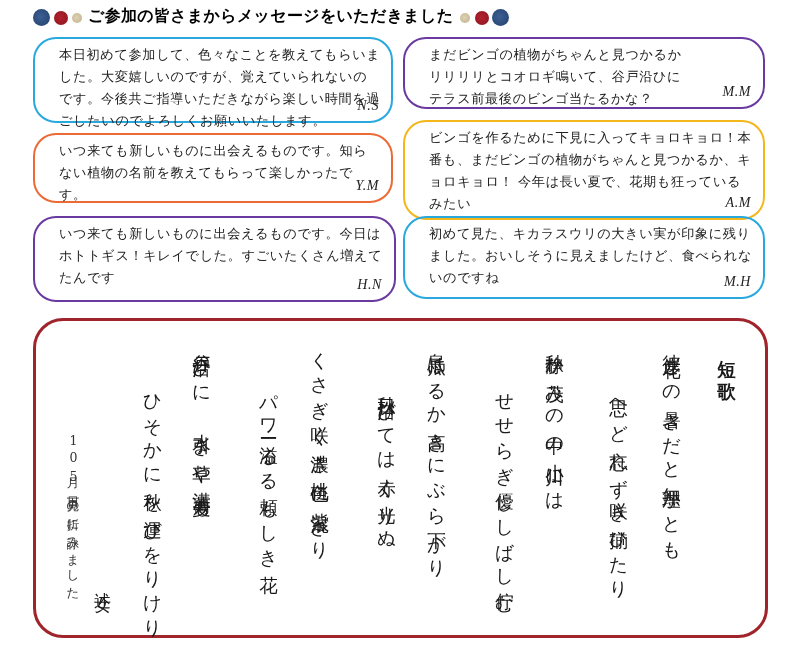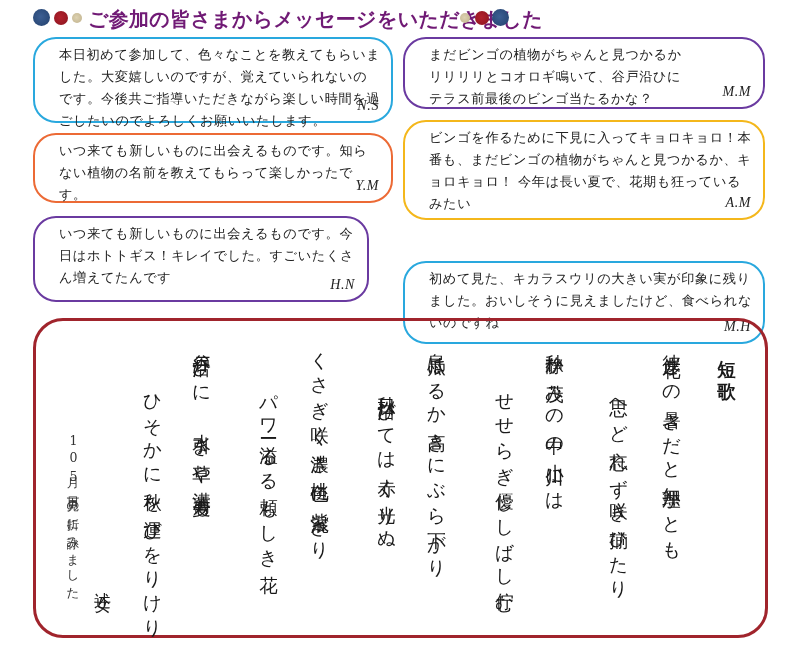--- a/index.html
+++ b/index.html
@@ -5,21 +5,21 @@
   html, body { margin: 0; padding: 0; background: #ffffff; }
   body { width: 790px; height: 645px; position: relative; overflow: hidden;
          font-family: "DejaVu Serif", "Liberation Serif", serif; color: #222; }
 
   .header { position: absolute; left: 0; top: 0; width: 790px; height: 34px; }
   .dot { position: absolute; border-radius: 50%; }
   .dot.blue { background: radial-gradient(circle at 45% 45%, #3d5f93, #22406c); }
   .dot.red  { background: radial-gradient(circle at 45% 45%, #b3222d, #8a1420); }
   .dot.tan  { background: radial-gradient(circle at 45% 45%, #ddd2b1, #bfb08b); }
   .header-title { position: absolute; left: 88px; top: 6px; font-family: "DejaVu Sans", "Liberation Sans", sans-serif;
-                  font-weight: bold; font-size: 20px; color: #701a75; letter-spacing: 0.3px; white-space: nowrap; }
+                  font-weight: bold; font-size: 16px; color: #000000; letter-spacing: 0.3px; white-space: nowrap; }
 
   .msg { position: absolute; box-sizing: border-box; border-radius: 23px; border-width: 2.5px; border-style: solid;
          padding: 5px 10px 4px 24px; font-size: 13.2px; line-height: 22px; letter-spacing: 0.6px; }
   .msg .body { display: block; }
   .msg .sig { position: absolute; right: 12px; bottom: 4px; font-family: "Liberation Serif", "DejaVu Serif", serif; font-size: 14px; font-style: italic; }
 
   .tanka { position: absolute; left: 33px; top: 318px; width: 735px; height: 320px; box-sizing: border-box;
            border: 3px solid #a0242c; border-radius: 30px; }
   .vcol { position: absolute; writing-mode: vertical-rl; text-orientation: upright; font-size: 18.5px;
           letter-spacing: 3.2px; line-height: 1; white-space: nowrap; color: #1a1a1a; }
@@ -42,38 +42,38 @@
 <div class="msg" style="left:33px;top:37px;width:360px;height:86px;border-color:#29a8de;">
   <span class="body">本日初めて参加して、色々なことを教えてもらいました。大変嬉しいのですが、覚えていられないのです。今後共ご指導いただきながら楽しい時間を過ごしたいのでよろしくお願いいたします。</span>
   <span class="sig">N.S</span>
 </div>
 
 <div class="msg" style="left:33px;top:133px;width:360px;height:70px;border-color:#ec6a35;">
   <span class="body">いつ来ても新しいものに出会えるものです。知らない植物の名前を教えてもらって楽しかったです。</span>
   <span class="sig">Y.M</span>
 </div>
 
-<div class="msg" style="left:33px;top:216px;width:336px;height:86px;border-color:#6a3aa0;">
+<div class="msg" style="left:33px;top:216px;width:363px;height:86px;border-color:#6a3aa0;">
   <span class="body">いつ来ても新しいものに出会えるものです。今日はホトトギス！キレイでした。すごいたくさん増えてたんです</span>
   <span class="sig">H.N</span>
 </div>
 
 <div class="msg" style="left:403px;top:37px;width:362px;height:72px;border-color:#6a3aa0;">
   <span class="body">まだビンゴの植物がちゃんと見つかるか</span>
   <span class="body">リリリリとコオロギ鳴いて、谷戸沿ひに</span>
   <span class="body">テラス前最後のビンゴ当たるかな？</span>
   <span class="sig">M.M</span>
 </div>
 
 <div class="msg" style="left:403px;top:120px;width:362px;height:100px;border-color:#f4b71b;">
   <span class="body">ビンゴを作るために下見に入ってキョロキョロ！本番も、まだビンゴの植物がちゃんと見つかるか、キョロキョロ！ 今年は長い夏で、花期も狂っているみたい</span>
   <span class="sig">A.M</span>
 </div>
 
-<div class="msg" style="left:403px;top:216px;width:362px;height:83px;border-color:#29a8de;margin-top:45px;">
+<div class="msg" style="left:403px;top:216px;width:362px;height:83px;border-color:#29a8de;">
   <span class="body">初めて見た、キカラスウリの大きい実が印象に残りました。おいしそうに見えましたけど、食べられないのですね</span>
   <span class="sig">M.H</span>
 </div>
 
 <div class="tanka">
   <span class="vcol title" style="right:30px;top:24px;">短歌</span>
 
   <span class="vcol" style="right:85px;top:18px;">彼岸花この暑さだと無理かとも</span>
   <span class="vcol" style="right:138px;top:64px;">思へど忘れず咲き揃ひたり</span>
 

